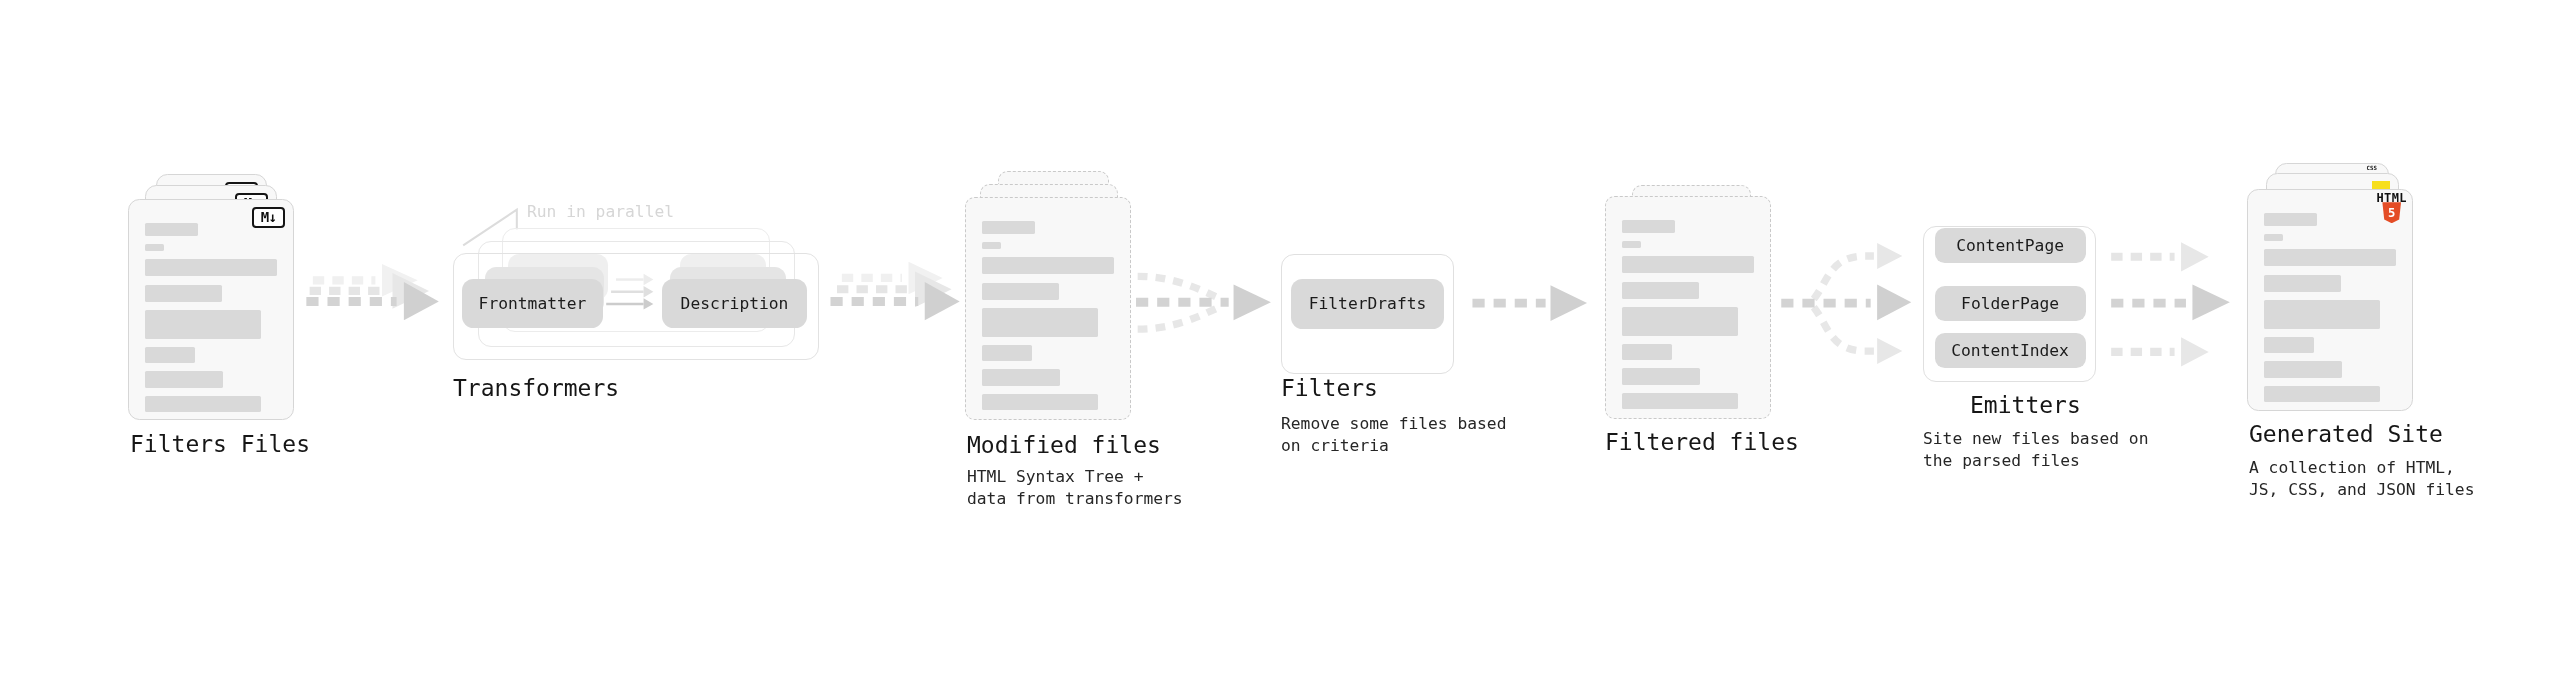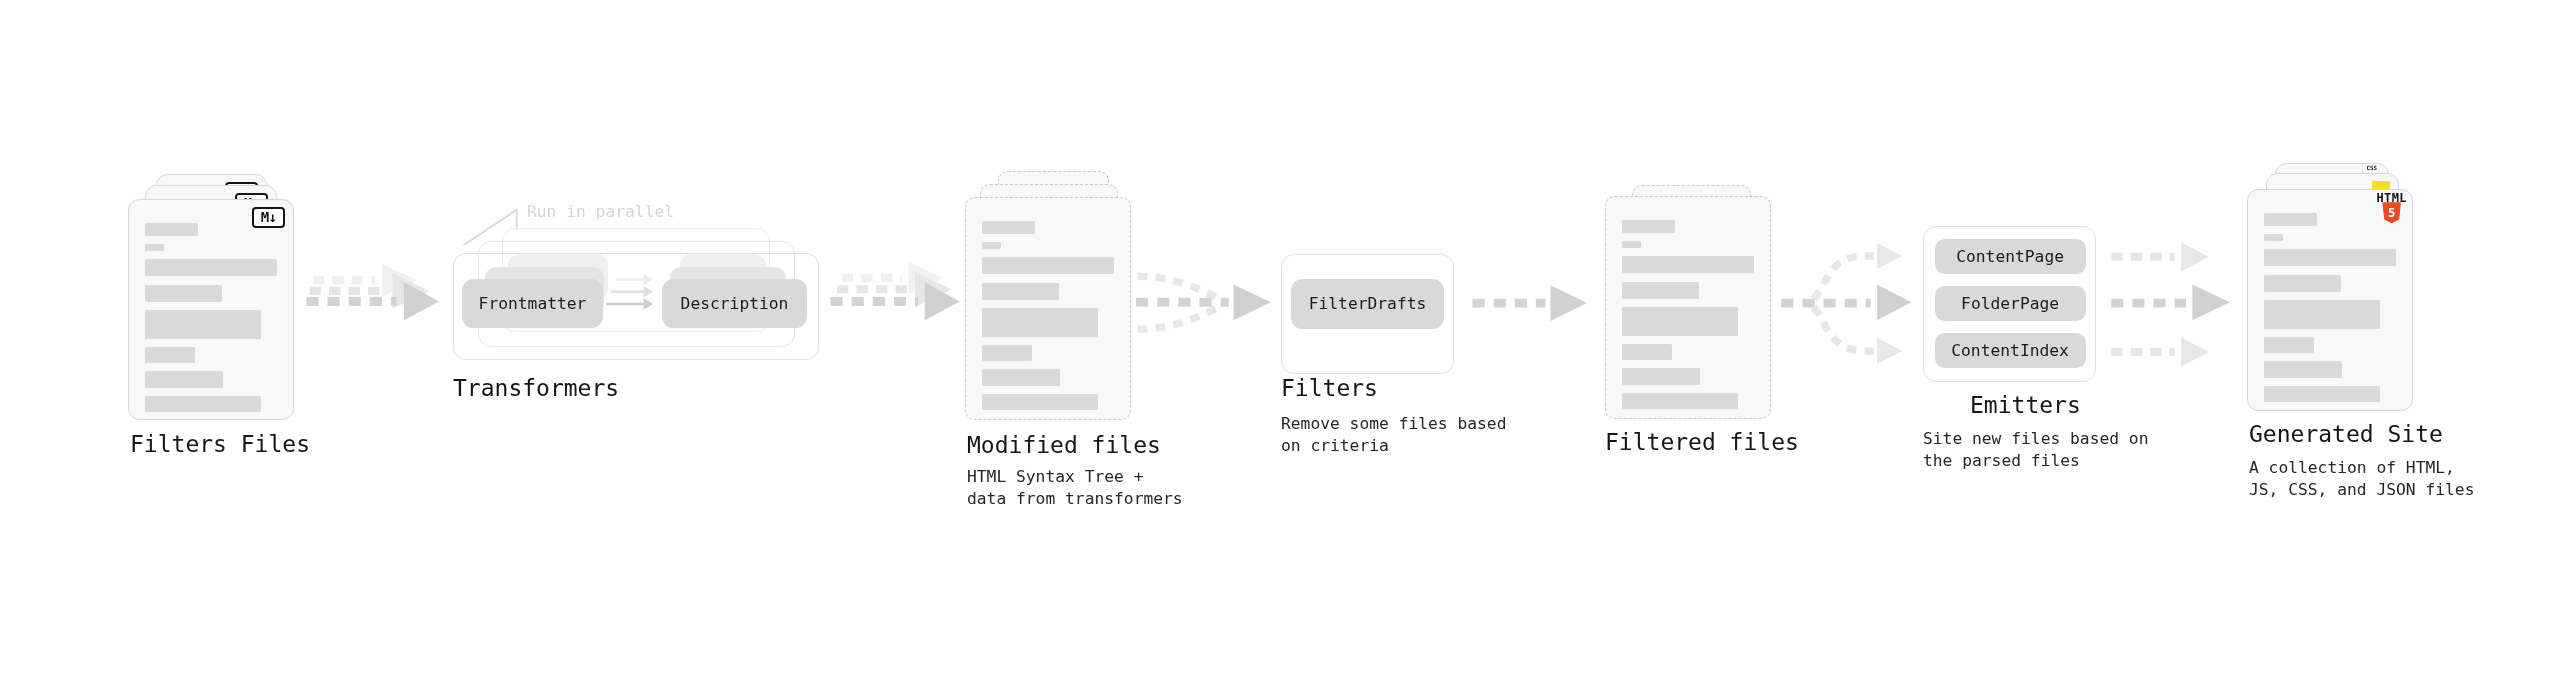--- a/index.html
+++ b/index.html
@@ -193,21 +193,21 @@
           <div class="skel-bar" style="width: 88%; height: 29px; background: rgb(217, 217, 217);"></div>
           <div class="skel-bar" style="width: 38%; height: 16.3px; background: rgb(217, 217, 217);"></div>
           <div class="skel-bar" style="width: 59%; height: 17px; background: rgb(217, 217, 217);"></div>
           <div class="skel-bar" style="width: 88%; height: 15.4px; background: rgb(217, 217, 217);"></div>
         </div>
     </div>
   </div>
   <div class="heading" style="left:1605px;top:429px;">Filtered files</div>
 
   <div class="box" style="left:1923px;top:226px;width:173px;height:156px;">
-    <div class="pill" style="left:10.6px;top:12px;width:151px;height:35px;border-radius:9.8px;">ContentPage</div>
+    <div class="pill" style="left:10.6px;top:1px;width:151px;height:35px;border-radius:9.8px;">ContentPage</div>
     <div class="pill" style="left:10.6px;top:59px;width:151px;height:35px;border-radius:9.8px;">FolderPage</div>
     <div class="pill" style="left:10.6px;top:106px;width:151px;height:35px;border-radius:9.8px;">ContentIndex</div>
   </div>
   <div class="heading" style="left:1923px;top:392px;margin-left:47px;">Emitters</div>
   <div class="desc" style="left:1923px;top:428px;">Site new files based on
 the parsed files</div>
 
   <div>
     <div class="card" style="left:2275px;top:163px;width:114px;height:219px;">
       <div class="css-badge">

